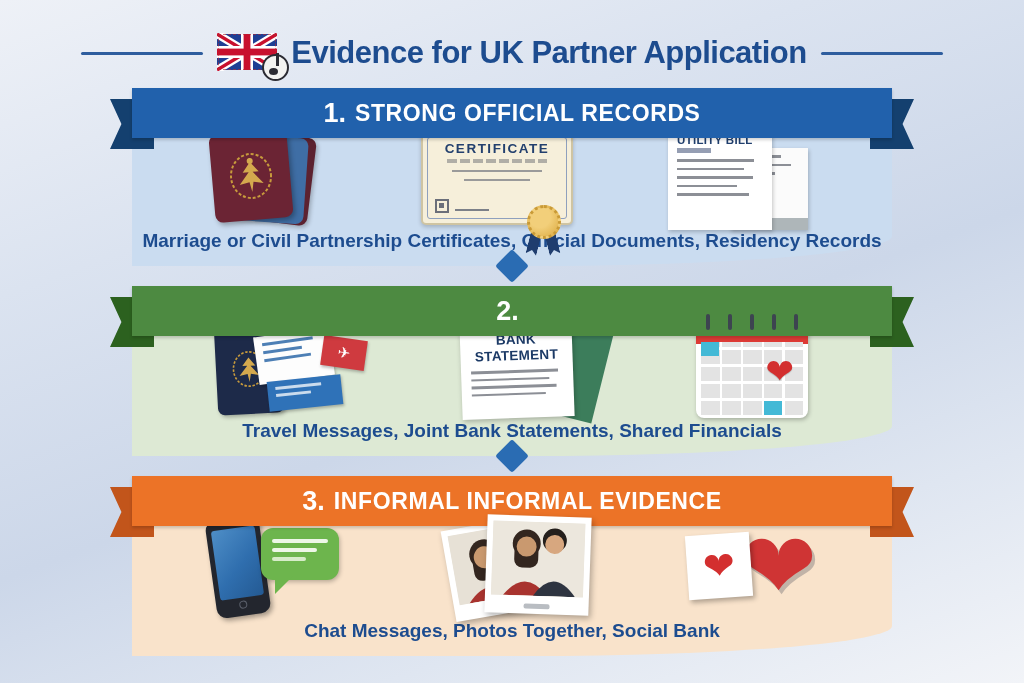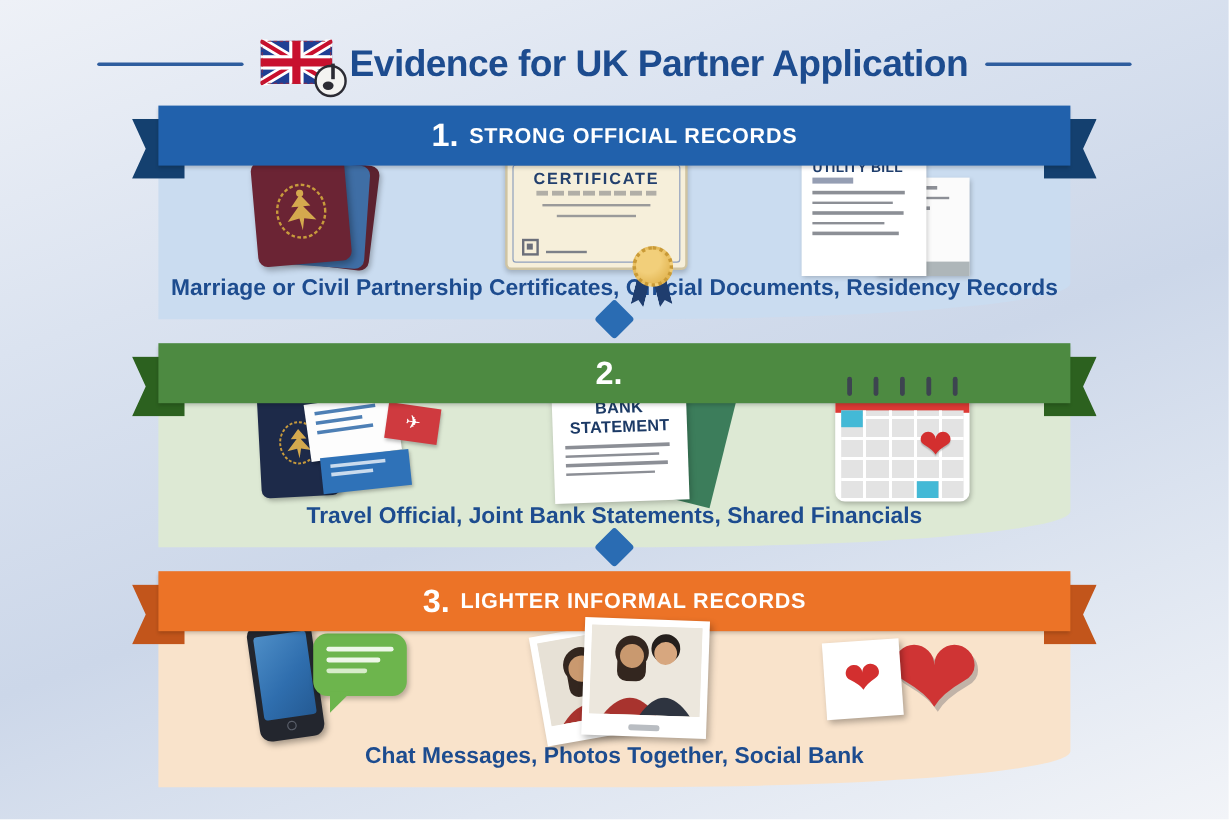--- a/index.html
+++ b/index.html
@@ -32,21 +32,21 @@
 
   
   .section { margin-top:9px; }
   .ribbon { position:relative; width:760px; margin:0 auto; height:50px; }
   .ribbon-bar {
     position:absolute; z-index:2; left:0; right:0; top:0; height:50px;
     background:var(--banner); display:flex; align-items:center; justify-content:center;
     box-shadow:0 2px 3px rgba(0,0,0,.18);
   }
   .ribbon-num { color:#fff; font-weight:800; font-size:27px; margin-right:9px; }
-  .ribbon-title { color:#fff; font-weight:800; font-size:18px; letter-spacing:.6px; }
+  .ribbon-title { color:#fff; font-weight:800; font-size:23px; letter-spacing:.6px; }
   .fold { position:absolute; z-index:1; top:11px; width:44px; height:50px; background:var(--fold); }
   .fold-left  { left:-22px;  clip-path:polygon(0 0, 100% 0, 100% 100%, 0 100%, 26% 50%); }
   .fold-right { right:-22px; clip-path:polygon(0 0, 100% 0, 74% 50%, 100% 100%, 0 100%); }
 
   .content {
     width:760px; margin:0 auto; background:var(--tint);
     border-radius:0 0 48%/0 0 30px 30px;
     display:flex; flex-direction:column; align-items:center; justify-content:flex-end;
   }
   .icon-row { display:flex; align-items:center; justify-content:center; gap:95px; width:100%; flex:1; }
@@ -310,34 +310,34 @@
           <div class="cal-body">
             <div class="cal-head"></div>
           </div>
           <div class="cal-grid"></div>
           <div class="cal-cell-a"></div>
           <div class="cal-cell-b"></div>
           <div class="cal-heart">❤</div>
         </div>
 
       </div>
-      <div class="caption">Travel Official, Joint Bank Statements, Shared Financials</div>
+      <div class="caption">Travel Messages, Joint Bank Statements, Shared Financials</div>
     </div>
     <div class="connector">
         <div class="diamond" style="background: rgb(42, 108, 179);"></div>
       </div>
   </div>
 
   <div class="section" style="margin-top: 0px; --banner: #ec7327; --fold: #c2551b; --tint: #f9e3cb;">
     <div class="ribbon">
       <div class="fold fold-left"></div>
       <div class="fold fold-right"></div>
       <div class="ribbon-bar">
         <span class="ribbon-num">3.</span>
-        <span class="ribbon-title">LIGHTER INFORMAL RECORDS</span>
+        <span class="ribbon-title">INFORMAL INFORMAL EVIDENCE</span>
       </div>
     </div>
     <div class="content content-3">
       <div class="icon-row">
 
         <div class="ic phone-chat">
           <div class="phone">
             <div class="phone-screen"></div>
             <div class="phone-btn"></div>
           </div>

